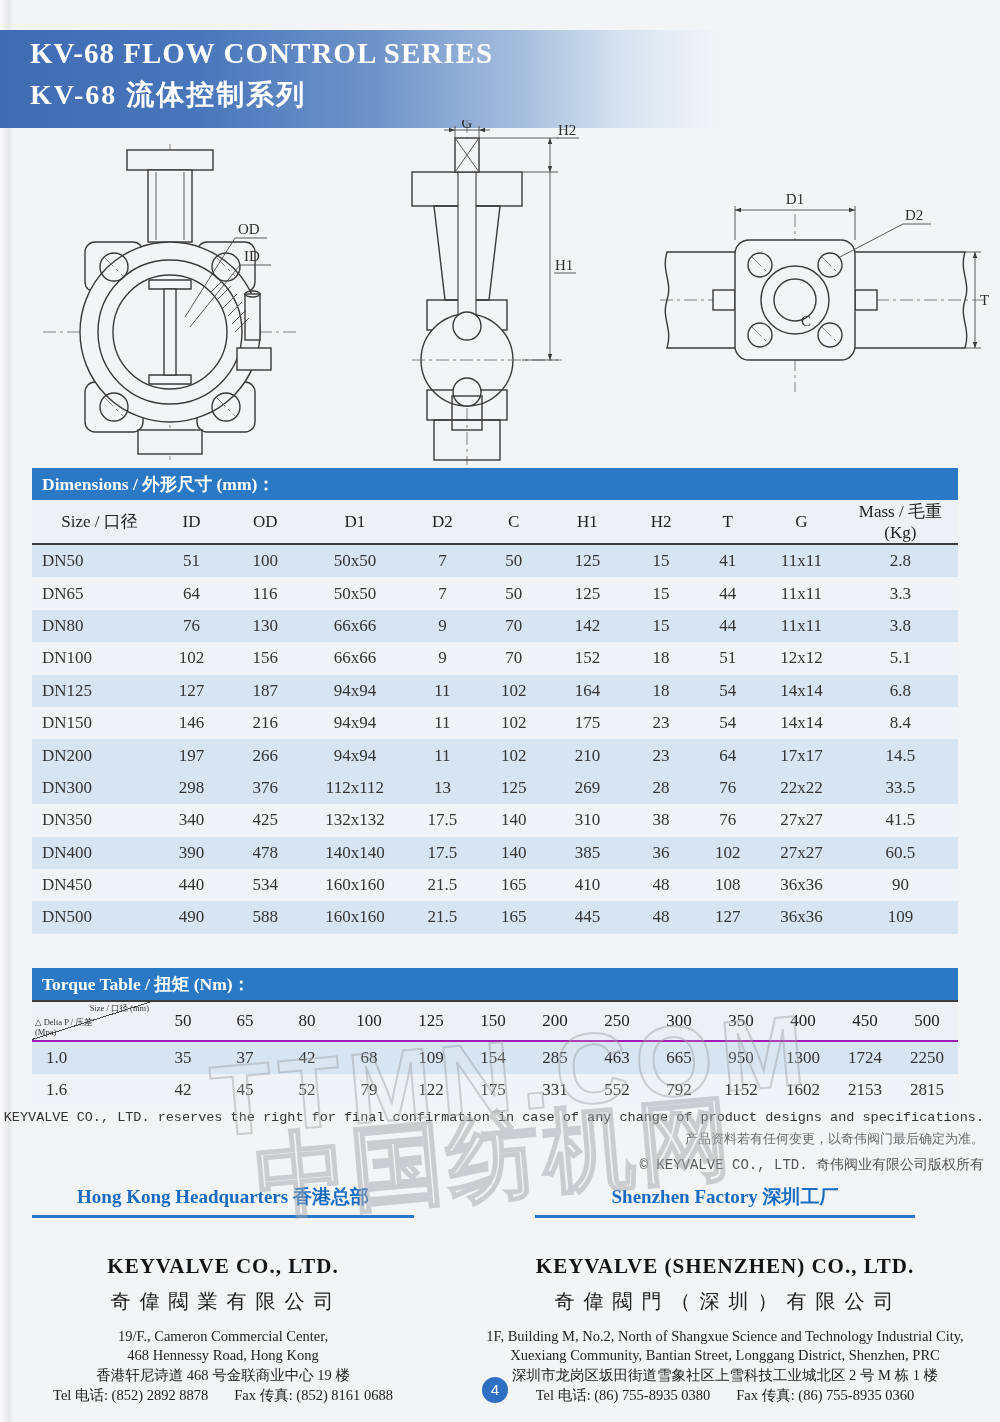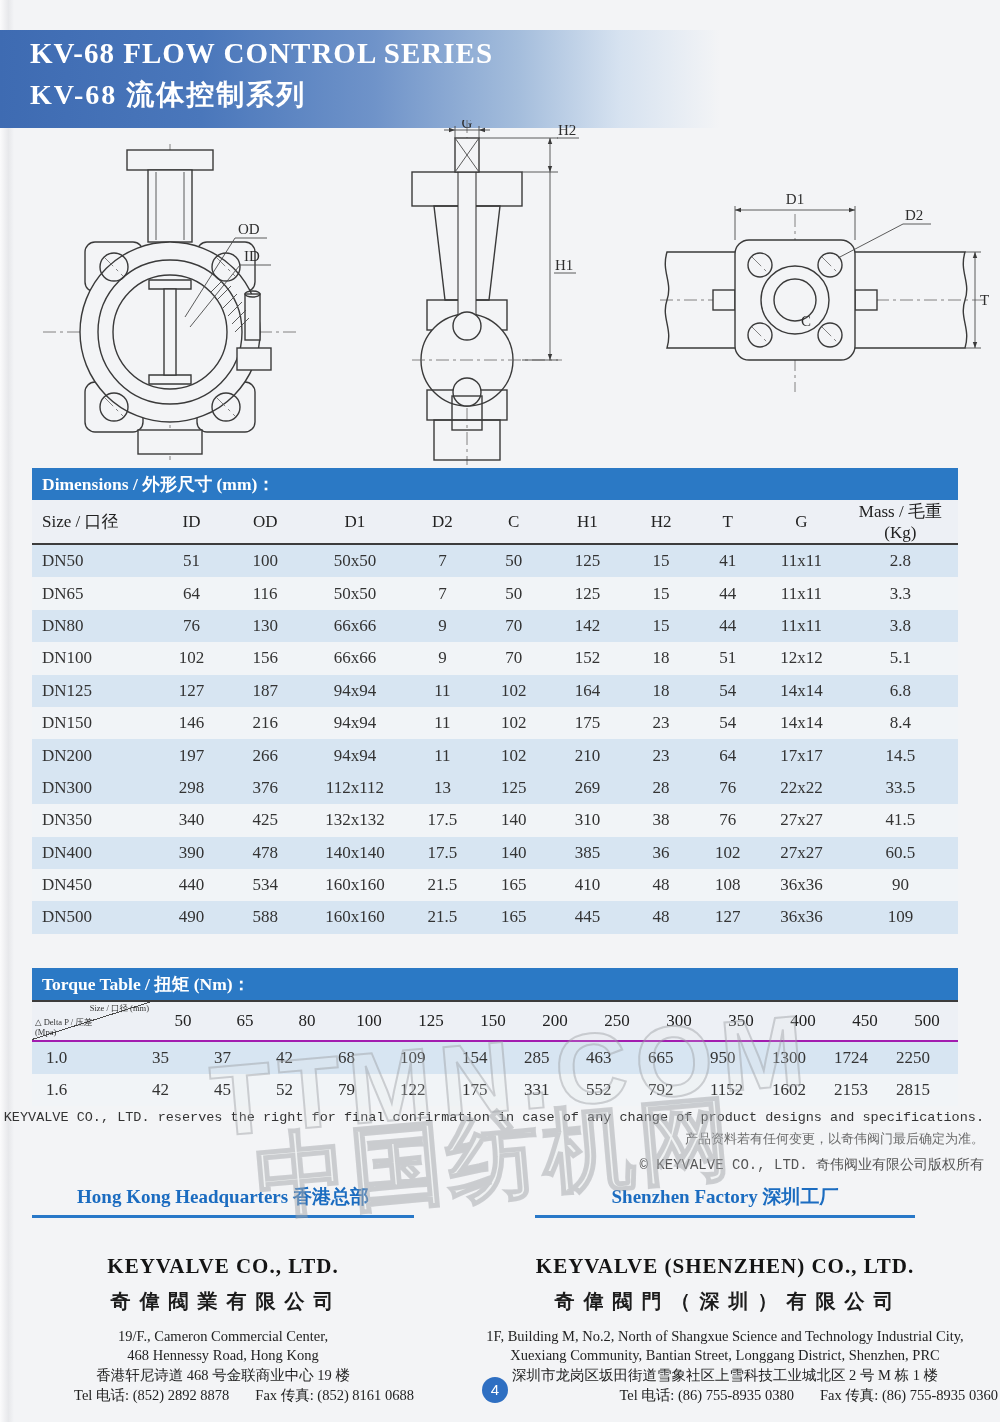--- a/index.html
+++ b/index.html
@@ -21,34 +21,34 @@
   .dcl{stroke:#666;stroke-width:0.8;fill:none;stroke-dasharray:13 4 3 4;}
   .dfill{fill:#f3f4f6;stroke:#3a3a3a;stroke-width:1.4;}
   .dtext{font-family:"Liberation Serif",serif;font-size:15px;fill:#2e2e2e;}
   
   .tbl{position:absolute;left:32px;width:926px;}
   .tbl-title{height:32px;background:#2b79c5;color:#fff;font-weight:bold;font-size:17.5px;
     line-height:32px;padding-left:10px;box-sizing:border-box;}
   table{width:100%;border-collapse:collapse;table-layout:fixed;font-family:"Liberation Serif",serif;}
   .dim thead tr{background:#edf0f5;border-bottom:2px solid #3c3c3c;}
   .dim th{height:33px;font-weight:normal;font-size:17px;color:#222;text-align:center;padding:0;overflow:hidden;}
-  .dim th:first-child{text-align:left;padding-left:10px;}
+  .dim th:first-child{text-align:center;padding-left:10px;}
   .dim th:nth-child(1){width:12.5%}.dim th:nth-child(2){width:7.5%}.dim th:nth-child(3){width:8.5%}
   .dim th:nth-child(4){width:11%}.dim th:nth-child(5){width:8%}.dim th:nth-child(6){width:7.5%}
   .dim th:nth-child(7){width:8.5%}.dim th:nth-child(8){width:7.5%}.dim th:nth-child(9){width:7%}
   .dim th:nth-child(10){width:9%}.dim th:nth-child(11){width:12.5%}
   .dim td{height:32.4px;text-align:center;font-size:17px;color:#333;padding:0;}
   .dim td:first-child{text-align:left;padding-left:10px;}
   tr.alt{background:#d7e5f2;}
   tr.plain{background:#f1f4f7;}
   
   .tq thead tr{background:#edf0f5;border-top:2px solid #3c3c3c;border-bottom:2px solid #a21caf;}
   .tq th{font-weight:normal;font-size:17px;color:#222;height:38px;padding:0;}
   .tq th:first-child{width:120px;}
-  .tq td{height:32px;font-size:17px;color:#333;padding:0;}
+  .tq td{height:32px;text-align:center;font-size:17px;color:#333;padding:0;}
   .tq td:first-child{text-align:left;padding-left:14px;}
   #tq-corner{position:relative;height:38px;
     background:linear-gradient(to bottom right,rgba(0,0,0,0) calc(50% - 1px),#4a4a4a calc(50% - 1px),#4a4a4a 50%,rgba(0,0,0,0) 50%);}
   #tq-corner .c-top{position:absolute;top:2px;right:3px;font-size:8.5px;color:#333;text-align:right;line-height:1.15;width:62px;}
   #tq-corner .c-bot{position:absolute;bottom:2px;left:3px;font-size:8.5px;color:#333;text-align:left;line-height:1.15;width:62px;}
   
   #disclaimer{position:absolute;left:0;top:1110px;width:984px;text-align:right;font-family:Liberation Mono, monospace;}
   #disclaimer .d1{font-size:13.5px;color:#333;}
   #disclaimer .d2{font-size:13px;color:#6a6a6a;margin-top:5px;}
   #disclaimer .d3{font-size:14px;color:#555;margin-top:8px;}
@@ -59,23 +59,23 @@
   #wm1{left:210px;top:1018px;font-size:100px;letter-spacing:8px;}
   #wm2{left:255px;top:1096px;font-size:92px;letter-spacing:4px;}
   
   .fcol{position:absolute;text-align:center;}
   #hk{left:32px;top:1184px;width:382px;}
   #sz{left:452px;top:1184px;width:546px;}
   .f-head{font-size:19px;font-weight:bold;color:#1b6cc0;}
   .f-rule{height:2.5px;background:#2878c8;margin-top:5px;}
   #sz .f-rule{width:380px;margin:5px auto 0;}
   .f-en{font-size:21px;font-weight:bold;color:#141414;margin-top:36px;letter-spacing:1px;}
-  .f-zh{font-size:20px;color:#1c1c1c;margin-top:9px;letter-spacing:2px;font-weight:bold;}
+  .f-zh{font-size:20px;color:#1c1c1c;margin-top:9px;letter-spacing:2px;}
   .f-addr{font-size:14.5px;color:#222;line-height:19.5px;margin-top:12px;}
-  .f-contact{font-size:14.5px;color:#222;margin-top:1px;display:flex;justify-content:flex-end;gap:26px;}
+  .f-contact{font-size:14.5px;color:#222;margin-top:1px;display:flex;justify-content:center;gap:26px;}
   
   #page-dot{position:absolute;left:482px;top:1377px;width:26px;height:26px;border-radius:50%;
     background:#2e6fc2;color:#fff;font-size:15px;line-height:26px;text-align:center;
     font-family:"Liberation Sans",sans-serif;}
 </style>
 </head>
 <body>
 
 <div id="page">
   <div id="scan-edge"></div>

